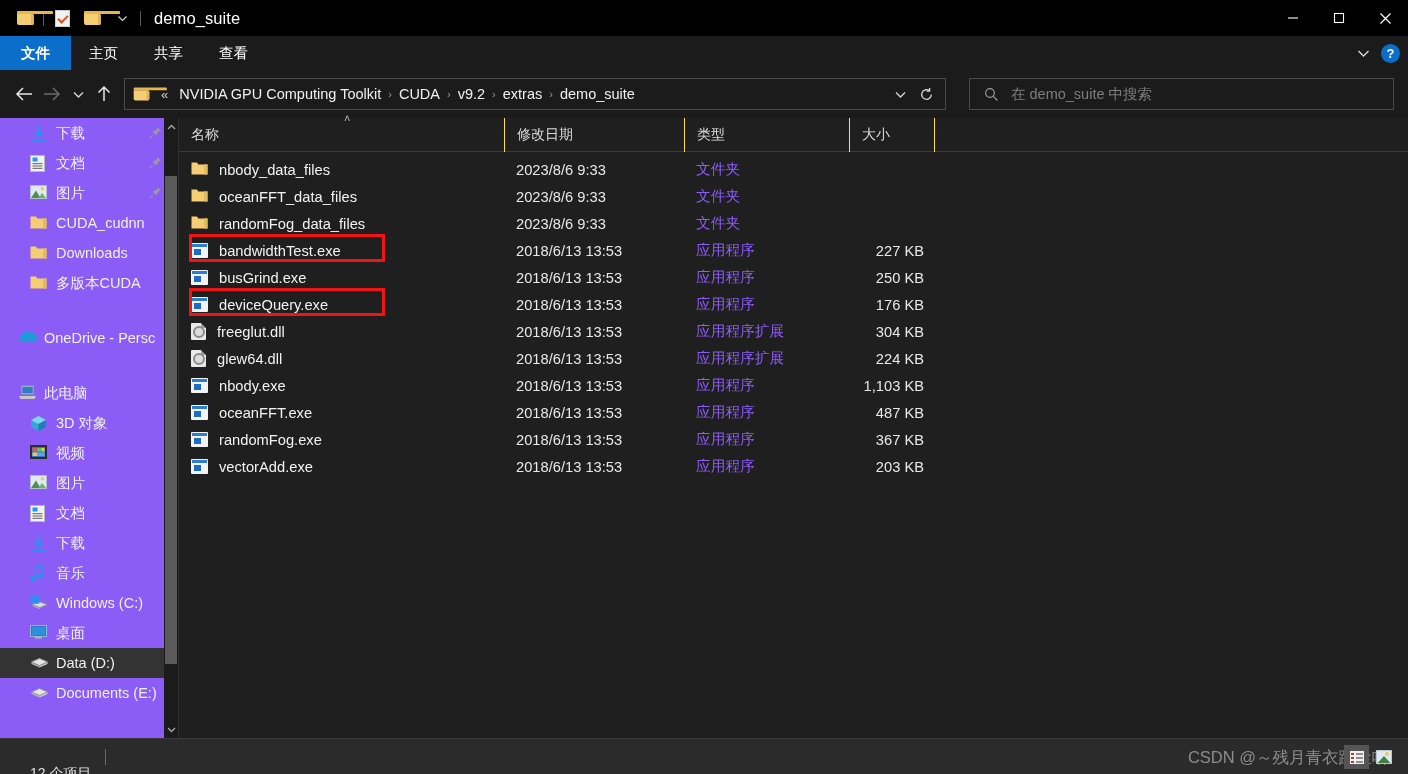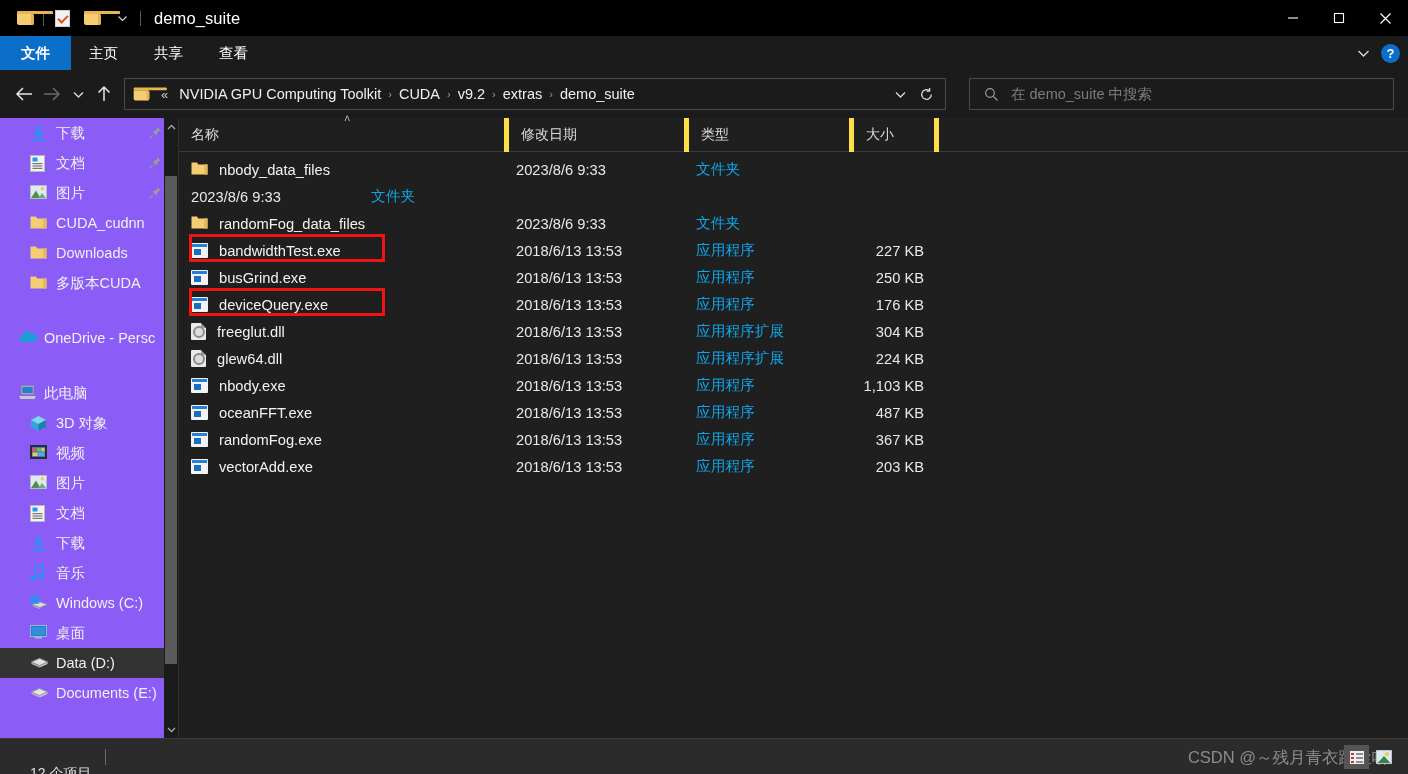--- a/index.html
+++ b/index.html
@@ -173,37 +173,37 @@
     border-left: 1px solid #2e2e2e;
   }
   .colhdr {
     position: relative; display: flex; height: 34px; align-items: center;
     border-bottom: 1px solid #3a3a3a;
   }
   .col {
     position: relative; font-size: 14px; color: #dcdcdc;
     display: flex; align-items: center; height: 34px; padding-left: 12px;
   }
-  .col + .col { border-left: 5px solid #fde047; }
+  .col + .col { border-left: 1px solid #fde047; }
   .col.name { width: 325px; }
   .col.date { width: 180px; }
   .col.type { width: 165px; }
   .col.size { width: 85px; }
   .col.spare { width: 40px; }
   .sort-caret {
     position: absolute; left: 165px; top: -6px;
     color: #b9b9b9; font-size: 11px;
   }
   .rows { position: relative; padding-top: 4px; }
   .row {
     display: flex; align-items: center; height: 27px; font-size: 14.7px; color: #f2f2f2;
   }
   .cell-name { width: 325px; display: flex; align-items: center; gap: 11px; padding-left: 12px; }
   .cell-date { width: 180px; padding-left: 12px; color: #e8e8e8; }
-  .cell-type { width: 165px; padding-left: 12px; color: #0ea5e9; font-family: Liberation Mono, monospace; }
+  .cell-type { width: 165px; padding-left: 12px; color: #8b5cf6; font-family: Liberation Mono, monospace; }
   .cell-size { width: 85px; text-align: right; padding-right: 10px; color: #e8e8e8; }
 
   
   .exeicon { width: 17px; height: 15px; background: #f4f4f4; position: relative; border-radius: 1px; }
   .exeicon::before {
     content: ""; position: absolute; left: 1px; top: 1px; right: 1px; height: 3px;
     background: #2a7fd4;
   }
   .exeicon::after {
     content: ""; position: absolute; left: 3px; top: 6px; width: 7px; height: 6px;
@@ -665,20 +665,29 @@
                   <rect x="13.2" y="3.4" width="3.3" height="10.1" fill="#e2b95e"></rect>
                 </svg>
               </span>
               <span>nbody_data_files</span>
             </div>
             <div class="cell-date">2023/8/6 9:33</div>
             <div class="cell-type">文件夹</div>
             <div class="cell-size"></div>
           </div>
           <div class="row">
+            <div class="cell-name">
+              <span class="ico">
+                <svg width="17" height="15" viewBox="0 0 17 15">
+                  <path d="M0.5 1.5 h5.5 l1.3 1.9 H16.5 V13.5 H0.5 Z" fill="#f5cd72"></path>
+                  <rect x="13.2" y="3.4" width="3.3" height="10.1" fill="#e2b95e"></rect>
+                </svg>
+              </span>
+              <span>oceanFFT_data_files</span>
+            </div>
             <div class="cell-date">2023/8/6 9:33</div>
             <div class="cell-type">文件夹</div>
             <div class="cell-size"></div>
           </div>
           <div class="row">
             <div class="cell-name">
               <span class="ico">
                 <svg width="17" height="15" viewBox="0 0 17 15">
                   <path d="M0.5 1.5 h5.5 l1.3 1.9 H16.5 V13.5 H0.5 Z" fill="#f5cd72"></path>
                   <rect x="13.2" y="3.4" width="3.3" height="10.1" fill="#e2b95e"></rect>

